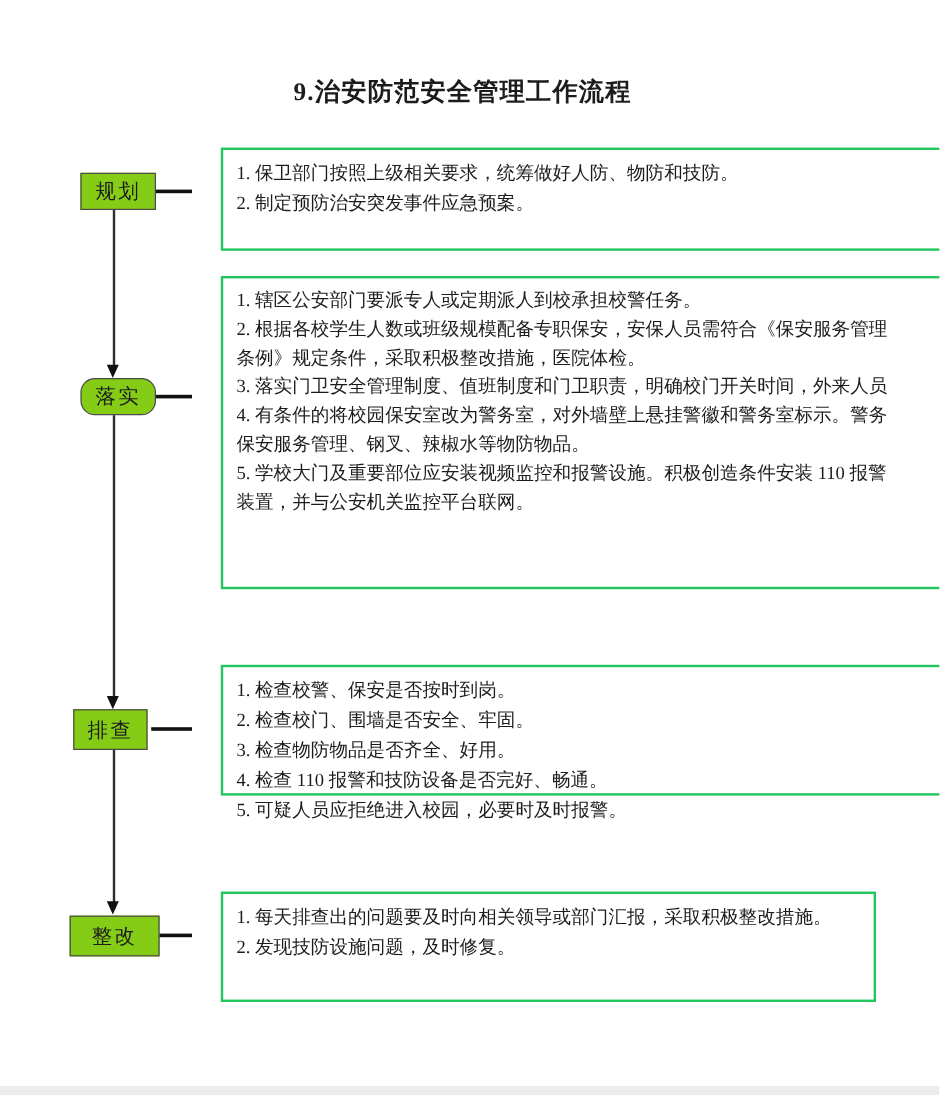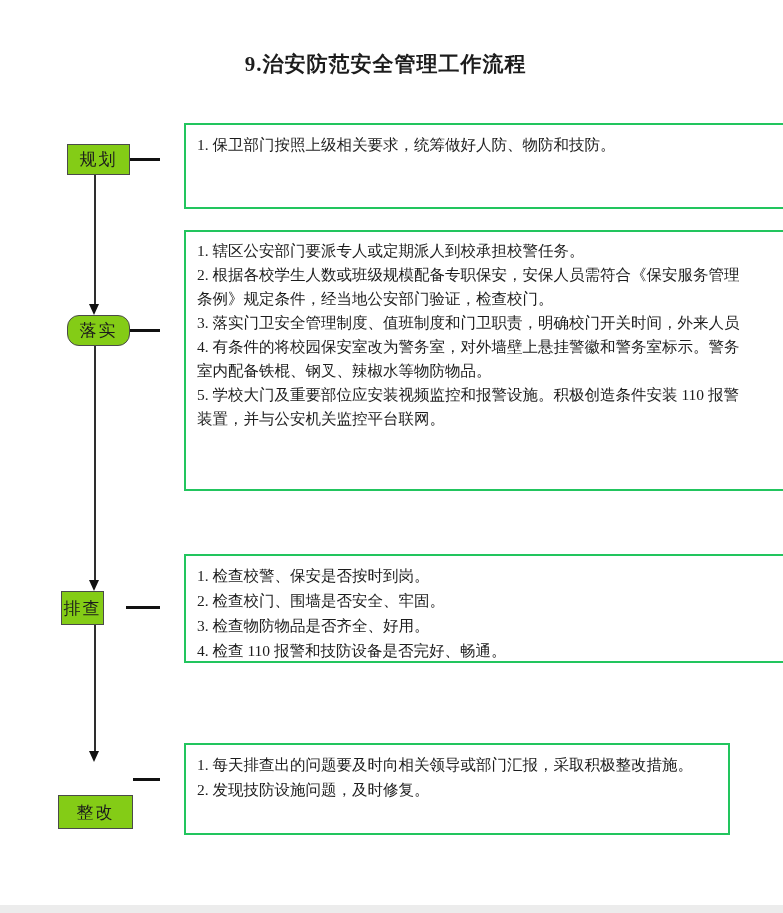--- a/index.html
+++ b/index.html
@@ -8,21 +8,21 @@
     width: 783px;
     height: 913px;
     background: #ffffff;
     font-family: "Liberation Serif", "DejaVu Serif", serif;
     color: #1c1c1c;
     overflow: hidden;
   }
   .title {
     position: absolute;
     left: 0; right: 12px; top: 50px;
-    margin: 0;
+    margin: 12px;
     text-align: center;
     font-size: 21px;
     font-weight: bold;
     letter-spacing: 1px;
   }
   .stage-box {
     position: absolute;
     border: 1.5px solid #4a4a4a;
     background: #84cc16;
     display: flex;
@@ -76,58 +76,60 @@
 <div class="page">
 
   <h1 class="title">9.治安防范安全管理工作流程</h1>
 
   <div class="stage-box" style="left:67px; top:144px; width:63px; height:31px;">
     <span>规划</span>
   </div>
   <div class="hline" style="left:130px; top:158px; width:30px;"></div>
   <div class="detail-box" style="left:160px; top:123px; width:602px; height:86px;">
     <div class="ln">1. 保卫部门按照上级相关要求，统筹做好人防、物防和技防。</div>
+    <div class="ln">2. 制定预防治安突发事件应急预案。</div>
   </div>
 
   <div class="vline" style="left:94px; top:175px; height:130px;"></div>
   <div class="arrowhead" style="left:89px; top:304px;"></div>
 
   <div class="stage-box" style="left:67px; top:315px; width:63px; height:31px;border-radius:12px;">
     <span>落实</span>
   </div>
   <div class="hline" style="left:130px; top:329px; width:30px;"></div>
   <div class="detail-box tight" style="left:160px; top:230px; width:602px; height:261px;">
     <div class="ln">1. 辖区公安部门要派专人或定期派人到校承担校警任务。</div>
     <div class="ln">2. 根据各校学生人数或班级规模配备专职保安，安保人员需符合《保安服务管理</div>
-    <div class="ln">条例》规定条件，经当地公安部门验证，检查校门。</div>
+    <div class="ln">条例》规定条件，采取积极整改措施，医院体检。</div>
     <div class="ln">3. 落实门卫安全管理制度、值班制度和门卫职责，明确校门开关时间，外来人员</div>
     <div class="ln">4. 有条件的将校园保安室改为警务室，对外墙壁上悬挂警徽和警务室标示。警务</div>
-    <div class="ln">室内配备铁棍、钢叉、辣椒水等物防物品。</div>
+    <div class="ln">保安服务管理、钢叉、辣椒水等物防物品。</div>
     <div class="ln">5. 学校大门及重要部位应安装视频监控和报警设施。积极创造条件安装 110 报警</div>
     <div class="ln">装置，并与公安机关监控平台联网。</div>
   </div>
 
   <div class="vline" style="left:94px; top:346px; height:235px;"></div>
   <div class="arrowhead" style="left:89px; top:580px;"></div>
 
-  <div class="stage-box" style="left:61px; top:591px; width:43px; height:34px;">
+  <div class="stage-box" style="left:61px; top:591px; width:62px; height:34px;">
     <span>排查</span>
   </div>
   <div class="hline" style="left:126px; top:606px; width:34px;"></div>
   <div class="detail-box" style="left:160px; top:554px; width:602px; height:109px;">
     <div class="ln">1. 检查校警、保安是否按时到岗。</div>
     <div class="ln">2. 检查校门、围墙是否安全、牢固。</div>
     <div class="ln">3. 检查物防物品是否齐全、好用。</div>
     <div class="ln">4. 检查 110 报警和技防设备是否完好、畅通。</div>
+    <div class="ln">5. 可疑人员应拒绝进入校园，必要时及时报警。</div>
   </div>
 
   <div class="vline" style="left:94px; top:625px; height:127px;"></div>
   <div class="arrowhead" style="left:89px; top:751px;"></div>
 
-  <div class="stage-box" style="left:58px; top:763px; width:75px; height:34px;margin-top:32px;">
+  <div class="stage-box" style="left:58px; top:763px; width:75px; height:34px;">
     <span>整改</span>
   </div>
   <div class="hline" style="left:133px; top:778px; width:27px;"></div>
   <div class="detail-box" style="left:160px; top:743px; width:546px; height:92px;">
     <div class="ln">1. 每天排查出的问题要及时向相关领导或部门汇报，采取积极整改措施。</div>
     <div class="ln">2. 发现技防设施问题，及时修复。</div>
   </div>
 
   <div class="page-edge"></div>
 

